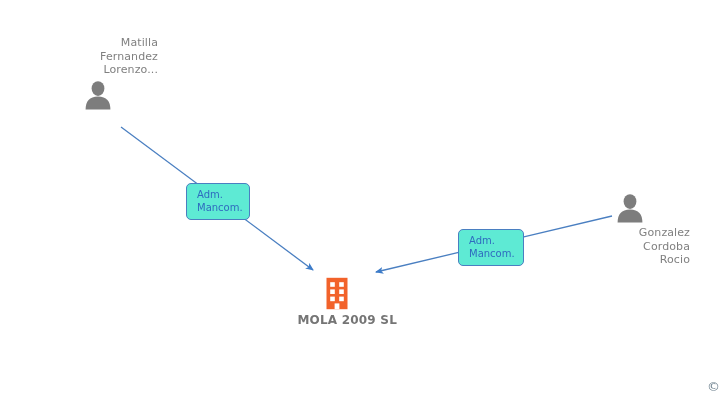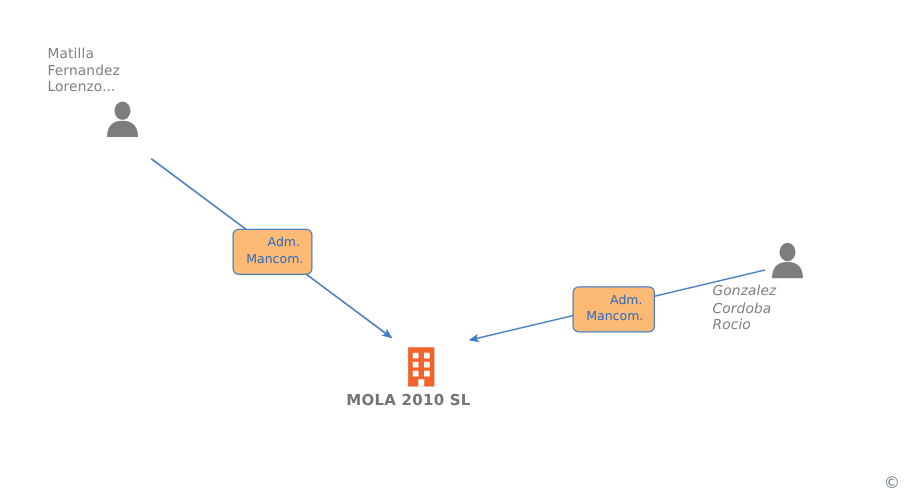--- a/index.html
+++ b/index.html
@@ -22,21 +22,21 @@
     left: 0;
     top: 0;
     width: 728px;
     height: 400px;
     pointer-events: none;
   }
 
   
   .node {
     position: absolute;
-    text-align: left;
+    text-align: right;
     width: 120px;
   }
   .person-label,
   .company-label {
     color: #808080;
     font-size: 11px;
     line-height: 13.5px;
     letter-spacing: 0.1px;
     white-space: pre-line;
   }
@@ -57,25 +57,25 @@
     height: 33px;
     margin: 0 auto 4px auto;
     display: block;
   }
 
   
   .edge-label {
     position: absolute;
     border: 1.4px solid #4a7fc1;
     border-radius: 5px;
-    background: #fdba74;
+    background: #5eead4;
     color: #2f6bbf;
     font-size: 10px;
     line-height: 13px;
-    text-align: right;
+    text-align: left;
     padding: 4px 9px 5px 10px;
     white-space: pre-line;
     box-sizing: border-box;
   }
 
   
   .watermark {
     position: absolute;
     right: 8px;
     bottom: 6px;
@@ -126,37 +126,37 @@
       <ellipse cx="17" cy="8.6" rx="6.4" ry="7.4" fill="#7d7d7d"></ellipse>
       <path d="M17 16.5 C8.4 16.5 4.6 21.4 4.6 29.6 L29.4 29.6 C29.4 21.4 25.6 16.5 17 16.5 Z" fill="#7d7d7d"></path>
     </svg>
   </div>
 
   <div class="node" style="left:570px; top:190px;">
     <svg class="person-icon" viewBox="0 0 34 30" xmlns="http://www.w3.org/2000/svg">
       <ellipse cx="17" cy="8.6" rx="6.4" ry="7.4" fill="#7d7d7d"></ellipse>
       <path d="M17 16.5 C8.4 16.5 4.6 21.4 4.6 29.6 L29.4 29.6 C29.4 21.4 25.6 16.5 17 16.5 Z" fill="#7d7d7d"></path>
     </svg>
-    <div class="person-label" style="margin-top:3px;font-style:italic;">Gonzalez
+    <div class="person-label" style="margin-top:3px;">Gonzalez
 Cordoba
 Rocio</div>
   </div>
 
   <div class="node" style="left:277px; top:277px;">
     <svg class="building-icon" viewBox="0 0 30 33" xmlns="http://www.w3.org/2000/svg">
       <rect x="4.5" y="0.8" width="21" height="31.4" fill="#f2622a"></rect>
       <rect x="8.2" y="5.2" width="4.6" height="4.6" fill="#ffffff"></rect>
       <rect x="17.2" y="5.2" width="4.6" height="4.6" fill="#ffffff"></rect>
       <rect x="8.2" y="12.4" width="4.6" height="4.6" fill="#ffffff"></rect>
       <rect x="17.2" y="12.4" width="4.6" height="4.6" fill="#ffffff"></rect>
       <rect x="8.2" y="19.6" width="4.6" height="4.6" fill="#ffffff"></rect>
       <rect x="17.2" y="19.6" width="4.6" height="4.6" fill="#ffffff"></rect>
       <rect x="12.6" y="26.4" width="4.8" height="5.8" fill="#ffffff"></rect>
     </svg>
-    <div class="company-label">MOLA 2010 SL</div>
+    <div class="company-label">MOLA 2009 SL</div>
   </div>
 
   <div class="edge-label" style="left:186px; top:183px; width:64px;">Adm.
 Mancom.</div>
 
   <div class="edge-label" style="left:458px; top:229px; width:66px;">Adm.
 Mancom.</div>
 
   <div class="watermark">
     <span class="wm-c">©</span>

